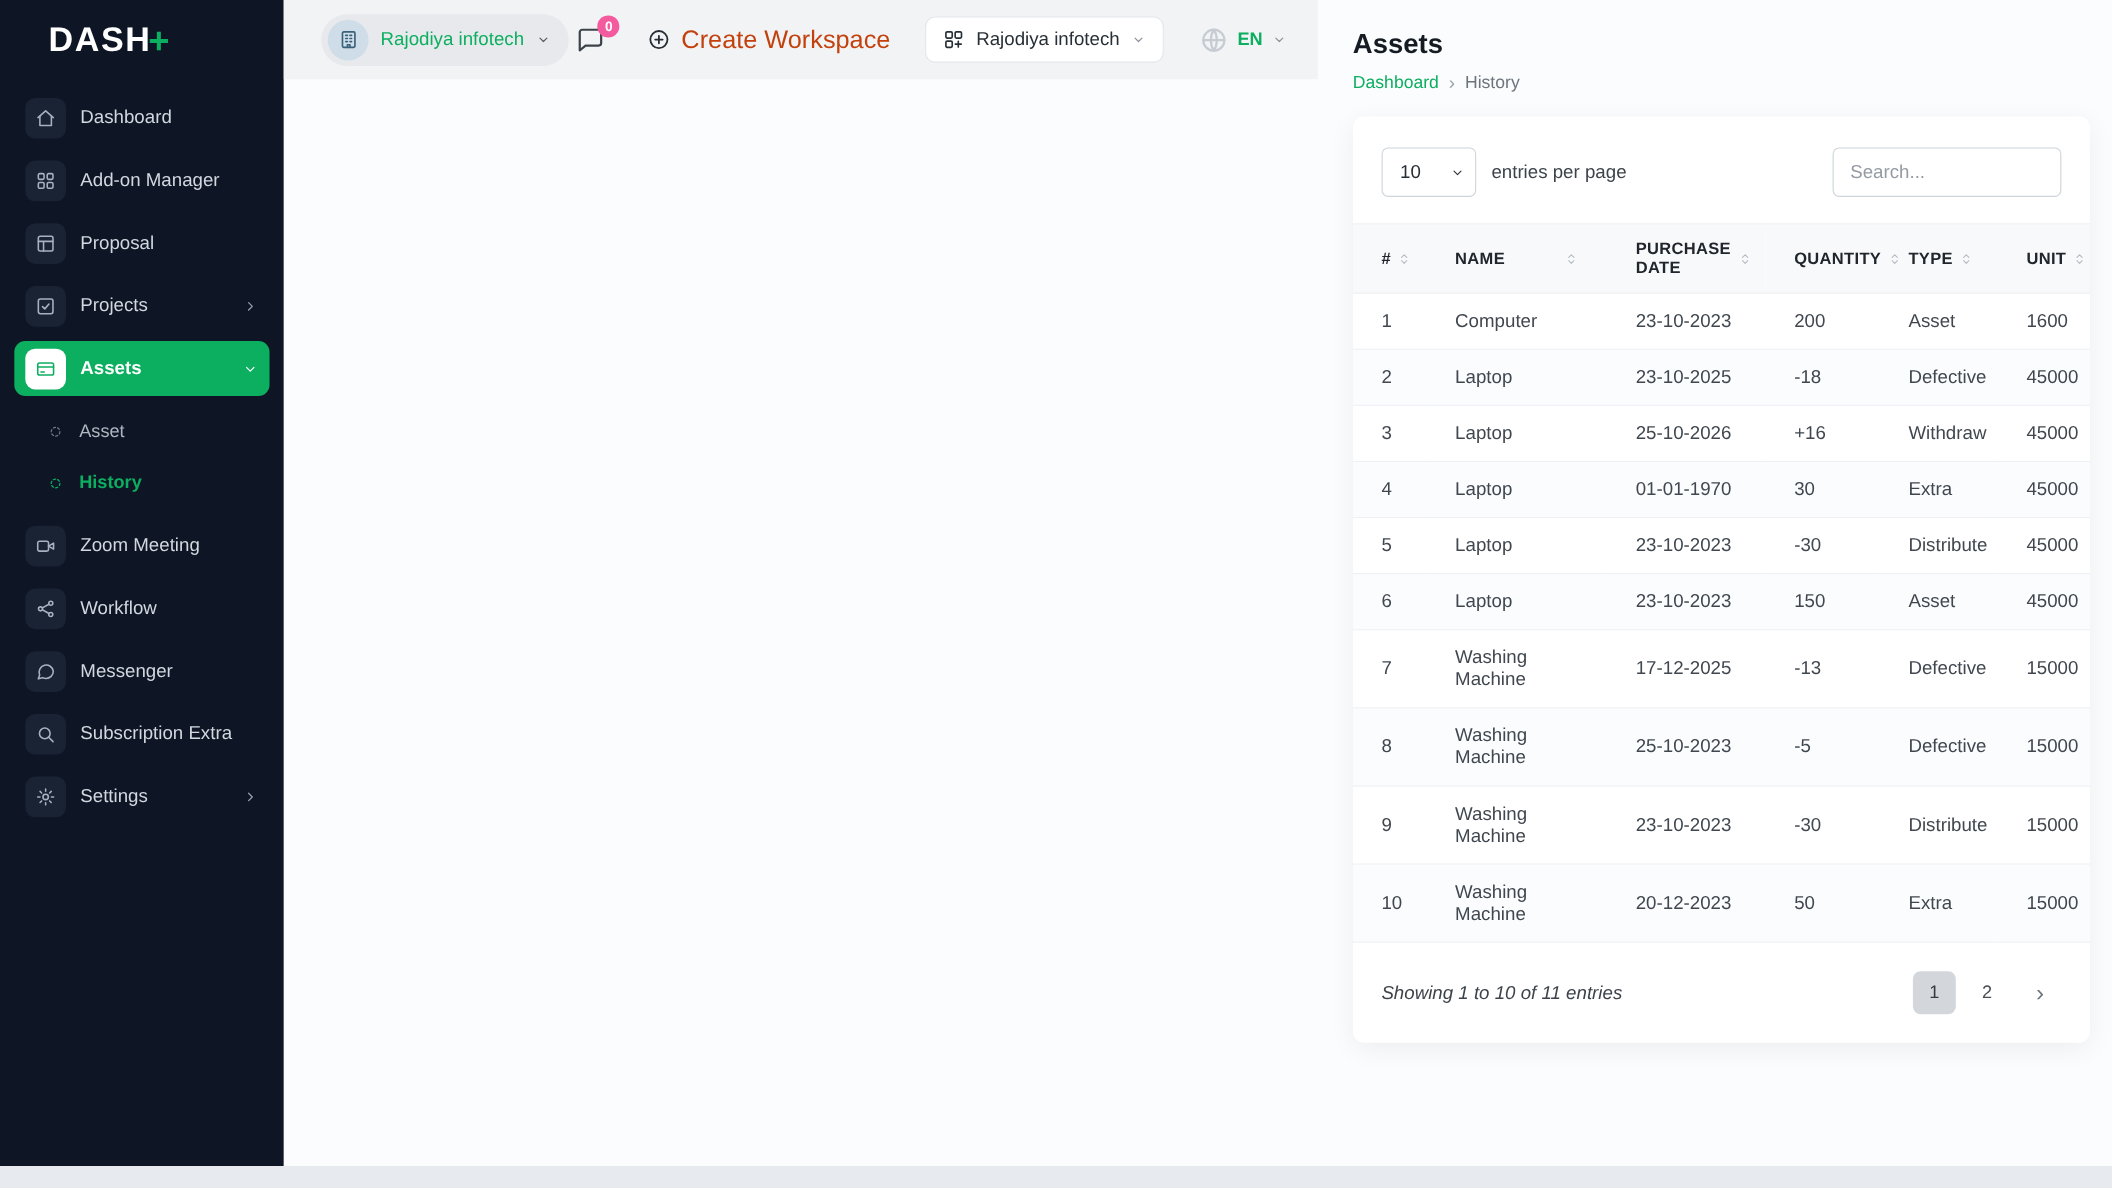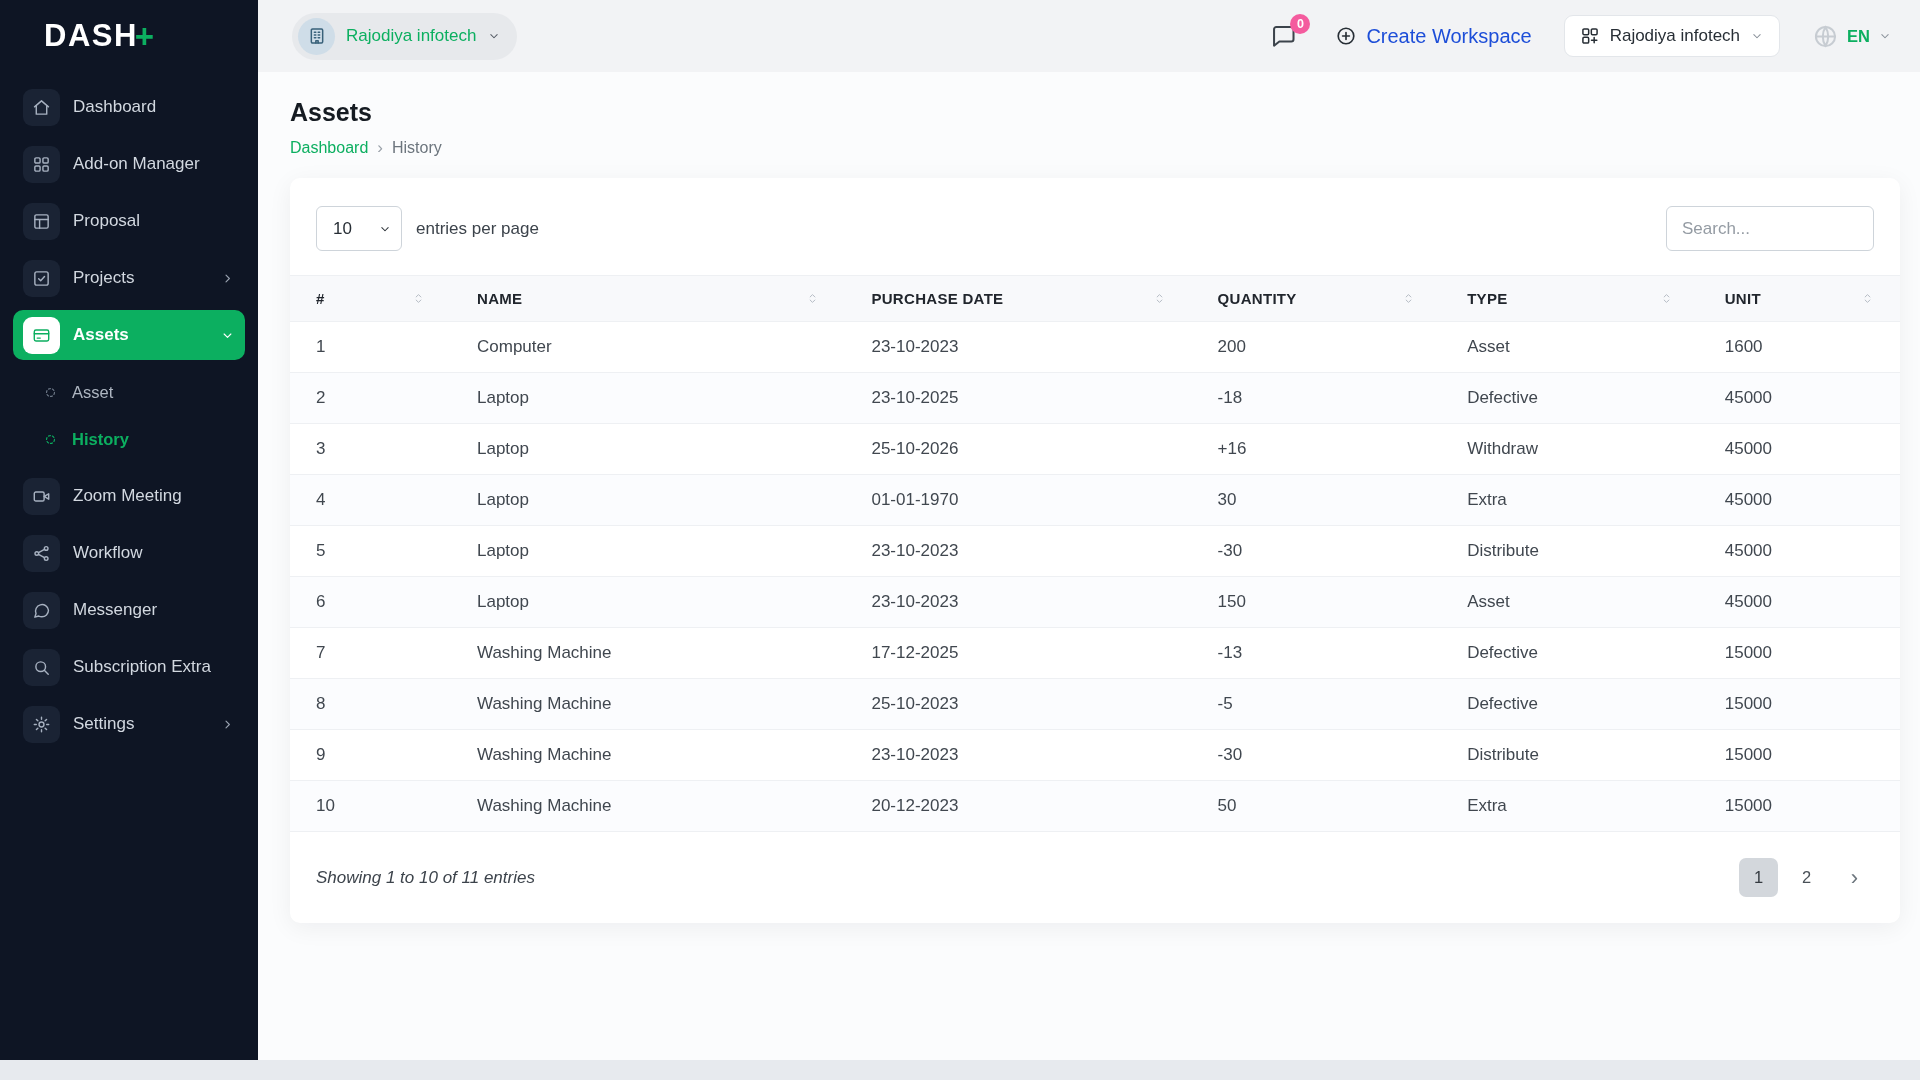--- a/index.html
+++ b/index.html
@@ -33,36 +33,36 @@
   .nav-item.active .chev { color: #fff; }
 
   .submenu { padding: 2px 0 8px 6px; }
   .sub-item { display: flex; align-items: center; gap: 14px; height: 47px; padding: 0 10px 0 24px; color: #aeb6c1; font-size: 16.5px; cursor: pointer; border-radius: 8px; }
   .sub-dot { display: flex; color: #6f7a89; }
   .sub-dot svg { width: 15px; height: 15px; }
   .sub-item.active { color: #0caf60; font-weight: 700; }
   .sub-item.active .sub-dot { color: #0caf60; }
 
   
-  .main { flex: 1; display: flex; flex-direction: column; background: #fbfcfd; min-width: 0; }
+  .main { flex: 1; display: flex; flex-direction: row; background: #fbfcfd; min-width: 0; }
 
   .topbar { height: 72px; min-height: 72px; background: #f2f3f5; display: flex; align-items: center; padding: 0 22px 0 34px; }
   .ws-pill { display: flex; align-items: center; gap: 11px; background: #e7e9ec; border: none; border-radius: 26px; padding: 5px 16px 5px 6px; cursor: pointer; font-family: inherit; }
   .ws-avatar { width: 37px; height: 37px; border-radius: 50%; background: #cfdde8; color: #39617a; display: flex; align-items: center; justify-content: center; }
   .ws-avatar svg { width: 20px; height: 20px; }
   .ws-label { color: #0caf60; font-size: 17px; }
   .chev-dark { color: #565d66; display: flex; }
   .chev-dark svg { width: 14px; height: 14px; }
 
   .topbar-right { margin-left: auto; display: flex; align-items: center; gap: 26px; }
   .icon-btn { position: relative; background: none; border: none; cursor: pointer; color: #3c434b; display: flex; padding: 6px; }
   .chat-ic { display: flex; }
   .chat-ic svg { width: 27px; height: 27px; }
   .badge { position: absolute; top: -3px; right: -7px; min-width: 20px; height: 20px; padding: 0 5px; border-radius: 10px; background: #f45b9e; color: #fff; font-size: 12.5px; font-weight: 700; display: flex; align-items: center; justify-content: center; }
-  .create-ws { display: flex; align-items: center; gap: 9px; background: none; border: none; cursor: pointer; font-family: inherit; font-size: 20px; color: #1d4ed8; }
+  .create-ws { display: flex; align-items: center; gap: 9px; background: none; border: none; cursor: pointer; font-family: inherit; font-size: 23px; color: #c2410c; }
   .pc-ic { display: flex; color: #272e35; }
   .pc-ic svg { width: 22px; height: 22px; }
   .ws-menu { display: flex; align-items: center; gap: 10px; background: #fff; border: 1px solid #e3e6ea; border-radius: 9px; padding: 10px 15px; cursor: pointer; font-family: inherit; font-size: 17px; color: #272e35; }
   .gp-ic { display: flex; color: #272e35; }
   .gp-ic svg { width: 20px; height: 20px; }
   .chev-gray { color: #8b929b; display: flex; }
   .chev-gray svg { width: 14px; height: 14px; }
   .lang { display: flex; align-items: center; gap: 8px; background: none; border: none; cursor: pointer; font-family: inherit; }
   .globe-ic { display: flex; color: #c7ccd2; }
   .globe-ic svg { width: 27px; height: 27px; }

